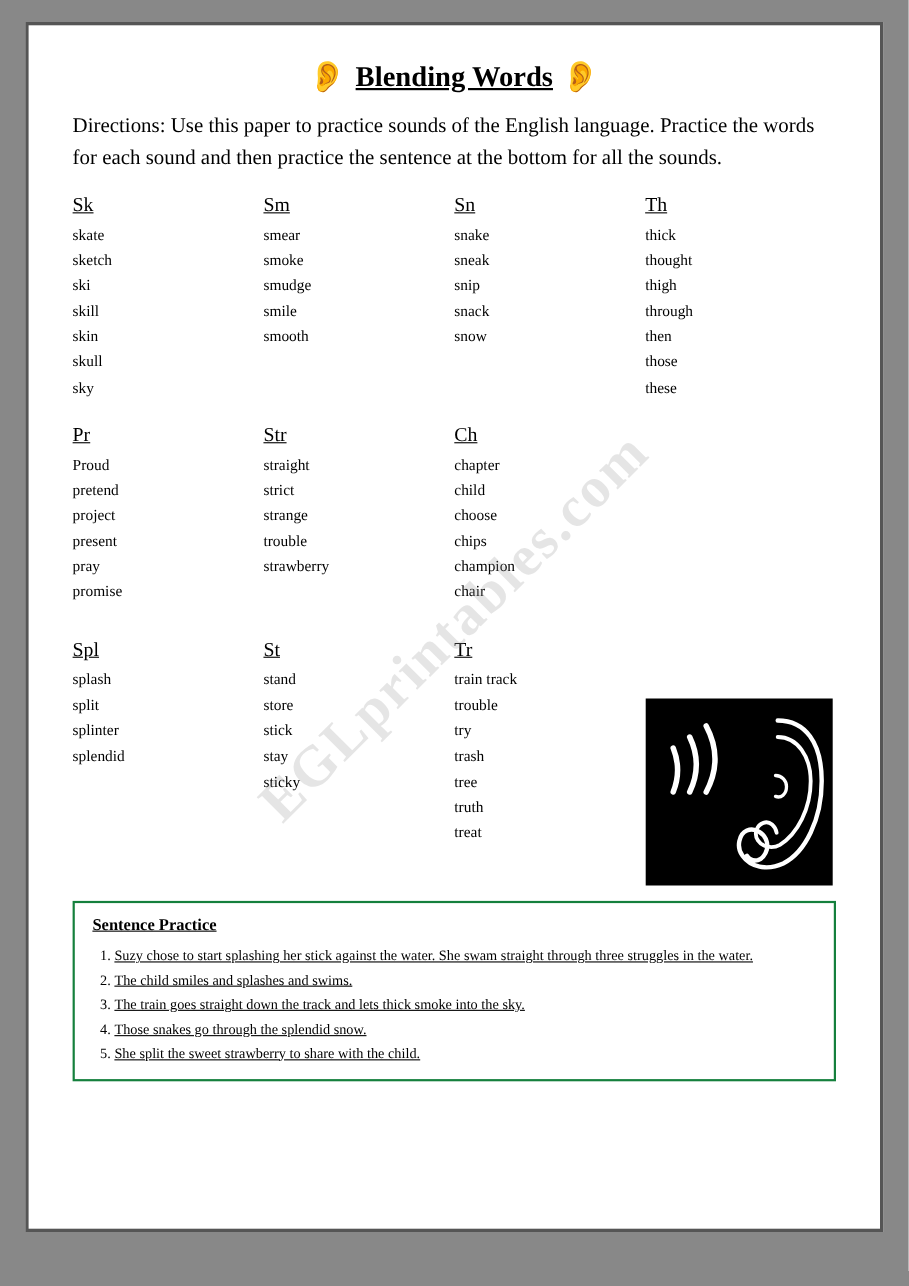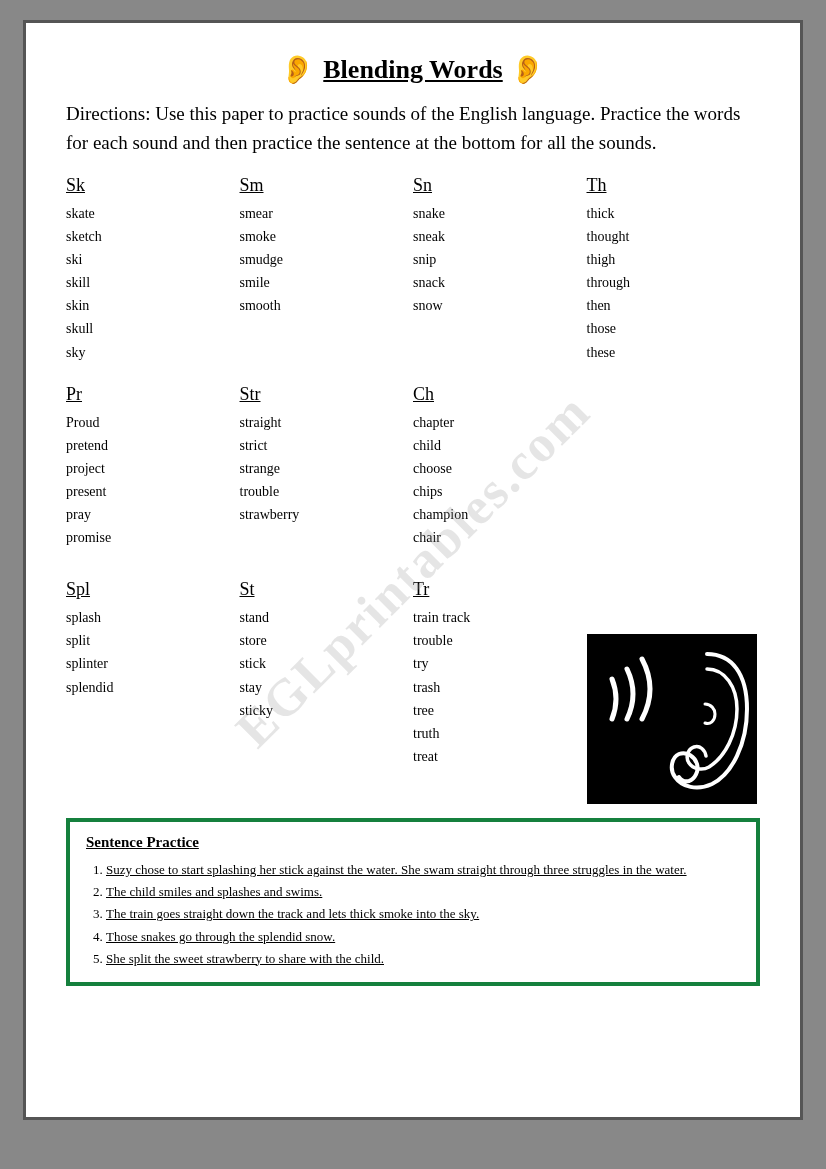--- a/index.html
+++ b/index.html
@@ -75,21 +75,21 @@
       display: flex;
       align-items: center;
       justify-content: center;
       margin-top: 30px;
     }
     .ear-svg {
       width: 160px;
       height: 160px;
     }
     .sentence-practice {
-      border: 4px solid #15803d;
+      border: 2px solid #15803d;
       padding: 12px 16px;
       margin-top: 14px;
     }
     .sentence-title {
       font-size: 15px;
       text-decoration: underline;
       font-weight: bold;
       margin-bottom: 8px;
     }
     .sentence-list {

